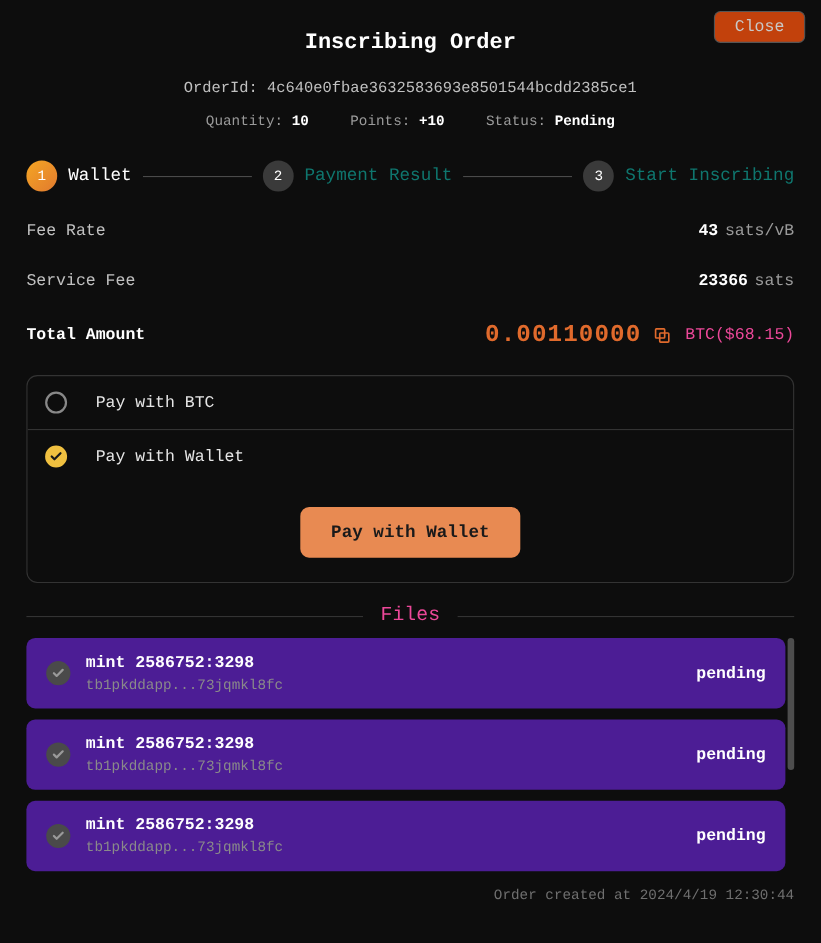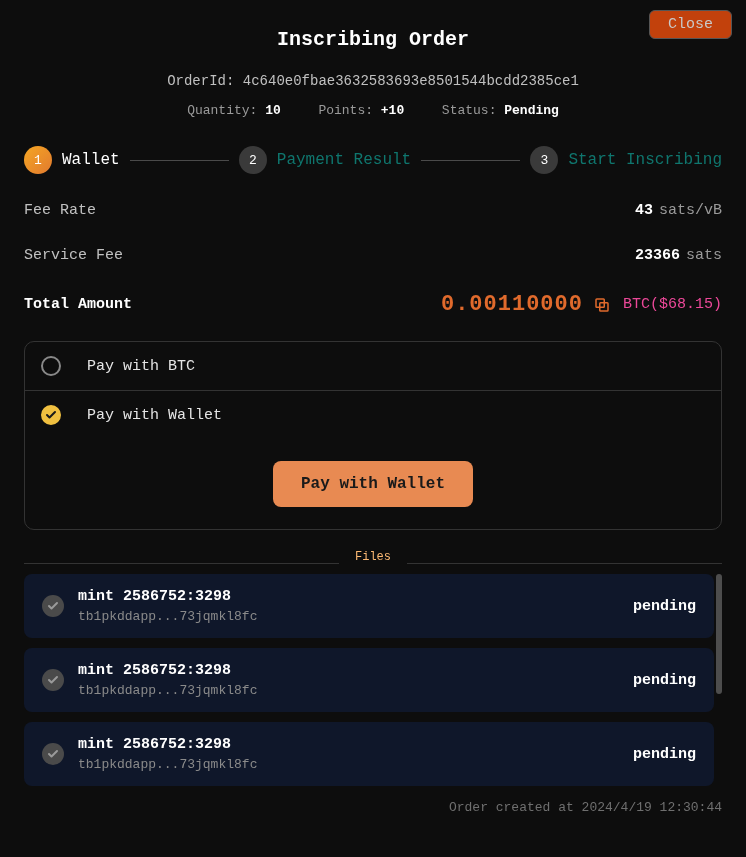--- a/index.html
+++ b/index.html
@@ -135,25 +135,25 @@
     border: none;
     padding: 14px 28px;
     border-radius: 8px;
     font-family: inherit;
     font-size: 16px;
     font-weight: bold;
     cursor: pointer;
   }
   .files-divider {
     display: flex;
-    align-items: flex-end;
+    align-items: center;
     gap: 16px;
     margin-top: 20px;
-    color: #fdba74;
-    font-size: 12px;
+    color: #ec4899;
+    font-size: 18px;
   }
   .files-divider .line { flex: 1; height: 1px; background: #333; }
   .files-list {
     margin-top: 10px;
     display: flex;
     flex-direction: column;
     gap: 10px;
     position: relative;
     padding-right: 8px;
   }
@@ -167,21 +167,21 @@
   .scrollbar-thumb {
     position: absolute;
     right: 0;
     top: 0;
     width: 6px;
     height: 120px;
     background: #4d4d4d;
     border-radius: 3px;
   }
   .file-item {
-    background: #0f172a;
+    background: #4c1d95;
     border-radius: 8px;
     padding: 14px 18px;
     display: flex;
     align-items: center;
     gap: 14px;
   }
   .file-icon {
     width: 22px; height: 22px;
     border-radius: 50%;
     background: #4a4a4a;

